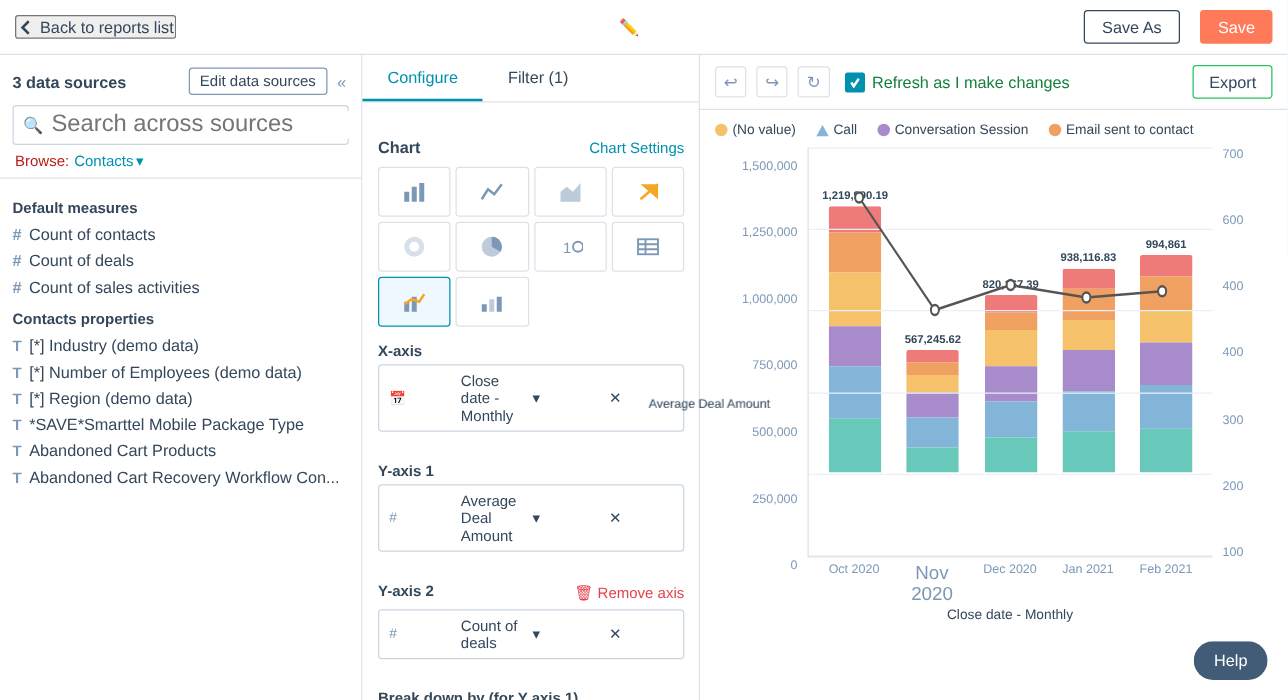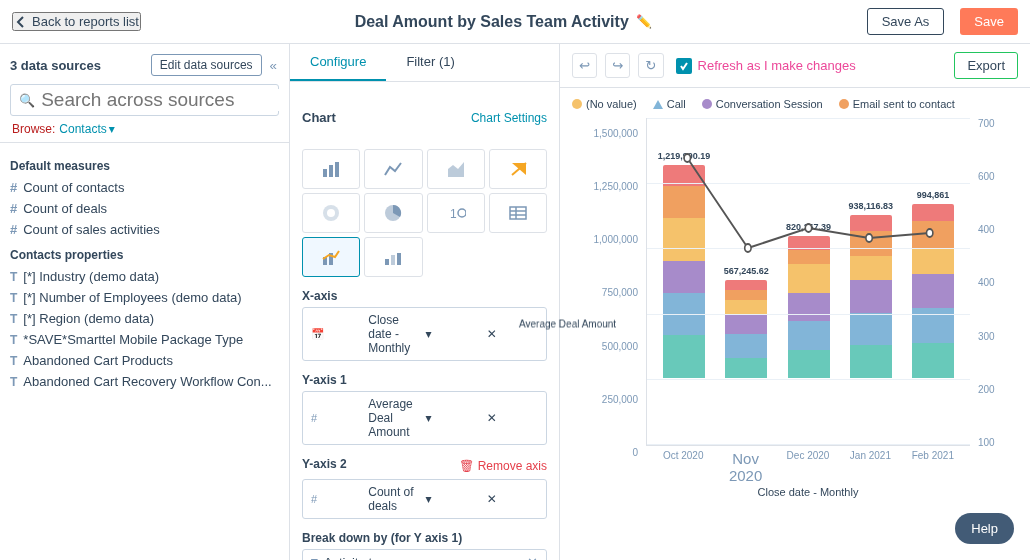--- a/index.html
+++ b/index.html
@@ -38,48 +38,48 @@
     .measure-item .hash { color: #7c98b6; font-weight: 600; }
     .prop-item { display: flex; align-items: center; gap: 6px; padding: 3px 0; font-size: 13px; color: #33475b; cursor: pointer; }
     .prop-item .t-badge { color: #7c98b6; font-weight: 600; font-size: 12px; }
 
     
     .center-panel { width: 270px; background: #fff; border-right: 1px solid #dde1e7; display: flex; flex-direction: column; gap: 16px; }
     .tabs { display: flex; border-bottom: 1px solid #dde1e7; }
     .tab { padding: 10px 20px; font-size: 13px; cursor: pointer; color: #33475b; border-bottom: 2px solid transparent; }
     .tab.active { color: #0091ae; border-bottom: 2px solid #0091ae; font-weight: 500; }
     .panel-content { padding: 12px; overflow-y: auto; flex: 1; }
-    .panel-section-header { display: flex; align-items: center; justify-content: space-between; margin-bottom: 24px; }
+    .panel-section-header { display: flex; align-items: center; justify-content: space-between; margin-bottom: 8px; }
     .panel-section-title { font-size: 13px; font-weight: 600; }
     .chart-settings-link { color: #0091ae; font-size: 12px; cursor: pointer; }
     .chart-types { display: grid; grid-template-columns: repeat(4, 1fr); gap: 4px; margin-bottom: 12px; }
     .chart-type-btn { border: 1px solid #dde1e7; border-radius: 3px; padding: 6px; display: flex; align-items: center; justify-content: center; cursor: pointer; background: #fff; height: 40px; }
     .chart-type-btn.active { border-color: #0091ae; background: #f0f8ff; }
     .chart-type-btn svg { width: 20px; height: 20px; }
-    .axis-section { margin-bottom: 12px; }
+    .axis-section { margin-bottom: 24px; }
     .axis-label { font-size: 12px; font-weight: 600; color: #33475b; margin-bottom: 4px; }
     .axis-select { display: flex; align-items: center; border: 1px solid #cbd6e2; border-radius: 3px; padding: 5px 8px; background: #fff; cursor: pointer; gap: 6px; }
     .axis-select span { flex: 1; font-size: 12px; color: #33475b; }
     .axis-select .cal-icon { color: #7c98b6; font-size: 11px; }
     .axis-select .hash-icon { color: #7c98b6; font-size: 11px; }
     .chevron-icon { color: #7c98b6; margin-left: auto; }
     .clear-icon { color: #7c98b6; cursor: pointer; margin-left: 4px; }
     .remove-axis-link { color: #e5414c; font-size: 12px; cursor: pointer; }
     .axis-row { display: flex; align-items: center; justify-content: space-between; margin-bottom: 4px; }
     .breakdown-section { margin-bottom: 12px; }
     .breakdown-select { display: flex; align-items: center; border: 1px solid #cbd6e2; border-radius: 3px; padding: 5px 8px; background: #fff; cursor: pointer; gap: 6px; }
     .t-icon { color: #7c98b6; font-size: 11px; font-weight: 600; }
 
     
     .chart-area { flex: 1; background: #fff; display: flex; flex-direction: column; }
     .chart-toolbar { display: flex; align-items: center; padding: 8px 12px; border-bottom: 1px solid #dde1e7; gap: 8px; }
     .toolbar-btn { background: none; border: 1px solid #dde1e7; border-radius: 3px; padding: 4px 6px; cursor: pointer; color: #7c98b6; }
     .refresh-check { display: flex; align-items: center; gap: 6px; margin-left: 4px; }
     .checkbox { width: 16px; height: 16px; border: 2px solid #0091ae; border-radius: 2px; background: #0091ae; display: flex; align-items: center; justify-content: center; }
-    .refresh-label { font-size: 13px; color: #ec4899; }
+    .refresh-label { font-size: 13px; color: #15803d; }
     .export-btn { margin-left: auto; border: 1px solid #22c55e; background: #fff; color: #33475b; padding: 5px 12px; border-radius: 3px; cursor: pointer; font-size: 13px; }
     .chart-container { flex: 1; padding: 10px 12px; position: relative; }
     .legend { display: flex; align-items: center; gap: 16px; flex-wrap: wrap; margin-bottom: 8px; }
     .legend-item { display: flex; align-items: center; gap: 4px; font-size: 11px; color: #33475b; }
     .legend-dot { width: 10px; height: 10px; border-radius: 50%; }
     .chart-wrapper { display: flex; gap: 4px; height: 380px; }
     .y-axis-left { display: flex; flex-direction: column; justify-content: space-between; align-items: flex-end; padding: 10px 4px 40px 0; font-size: 10px; color: #7c98b6; width: 70px; }
     .y-axis-right { display: flex; flex-direction: column; justify-content: space-between; align-items: flex-start; padding: 10px 0 40px 4px; font-size: 10px; color: #7c98b6; width: 40px; }
     .chart-inner { flex: 1; position: relative; border-left: 1px solid #dde1e7; border-bottom: 1px solid #dde1e7; }
     .bars-area { display: flex; align-items: flex-end; height: calc(100% - 40px); padding: 10px 10px 0; gap: 6px; }
@@ -101,21 +101,20 @@
 <body>
 
 <div class="header">
   <button class="back-btn">
     <svg viewBox="0 0 14 14" fill="none" stroke="currentColor" stroke-width="2">
       <polyline points="9,2 4,7 9,12"></polyline>
     </svg>
     <span>Back to reports list</span>
   </button>
   <div class="title-area">
-    <span class="report-title">Deal Amount by Sales Team Activity</span>
     <span class="edit-icon">✏️</span>
   </div>
   <div class="header-actions">
     <button class="save-as-btn">Save As</button>
     <button class="save-btn">Save</button>
   </div>
 </div>
 
 <div class="main">
 

